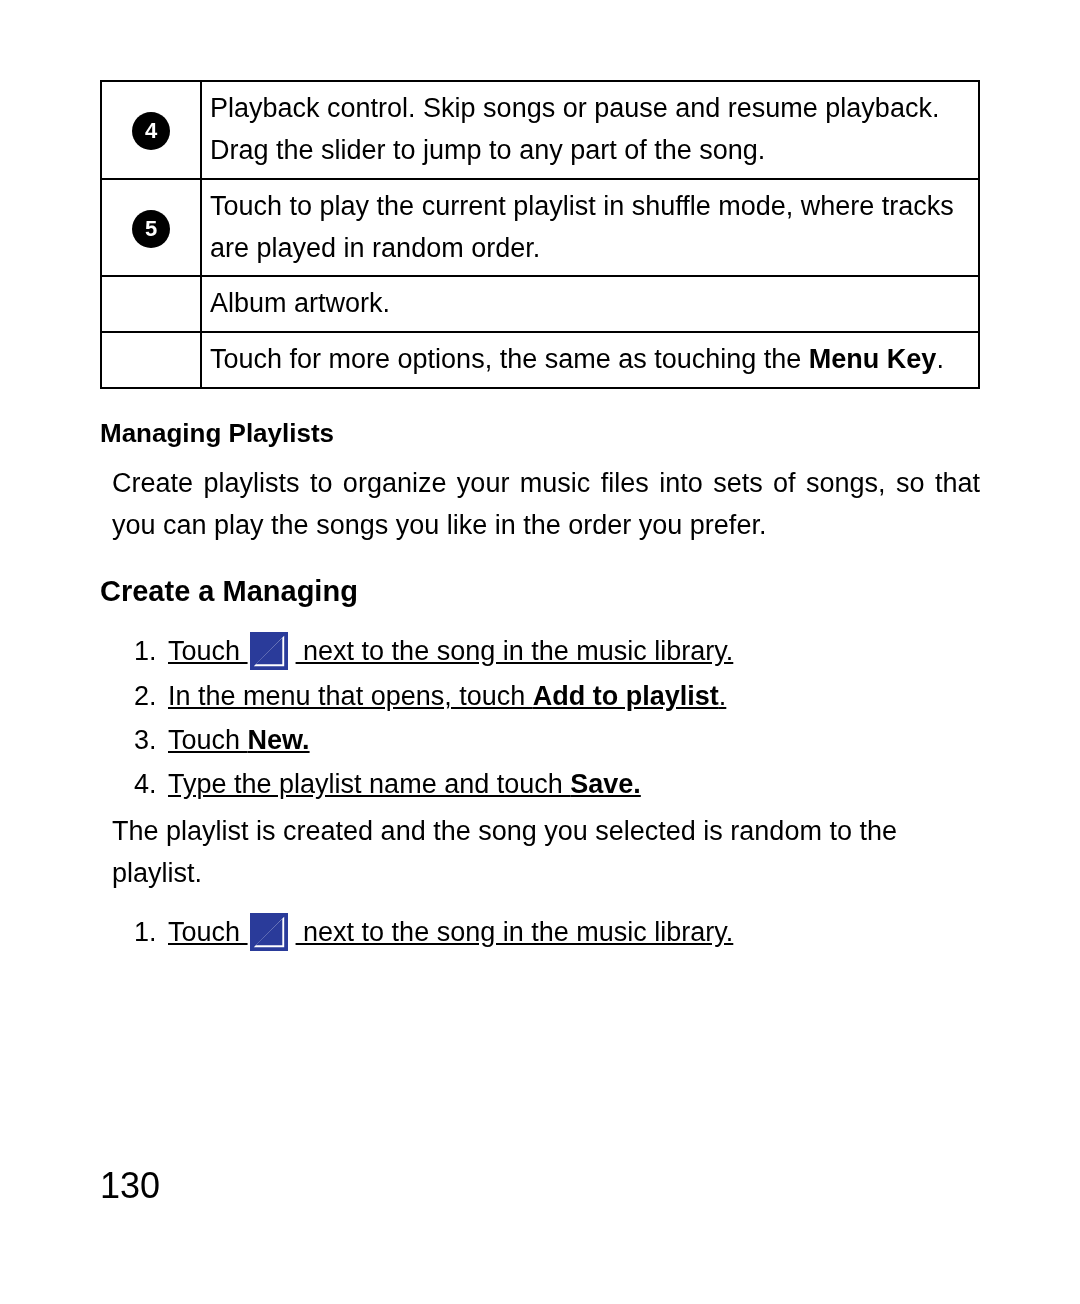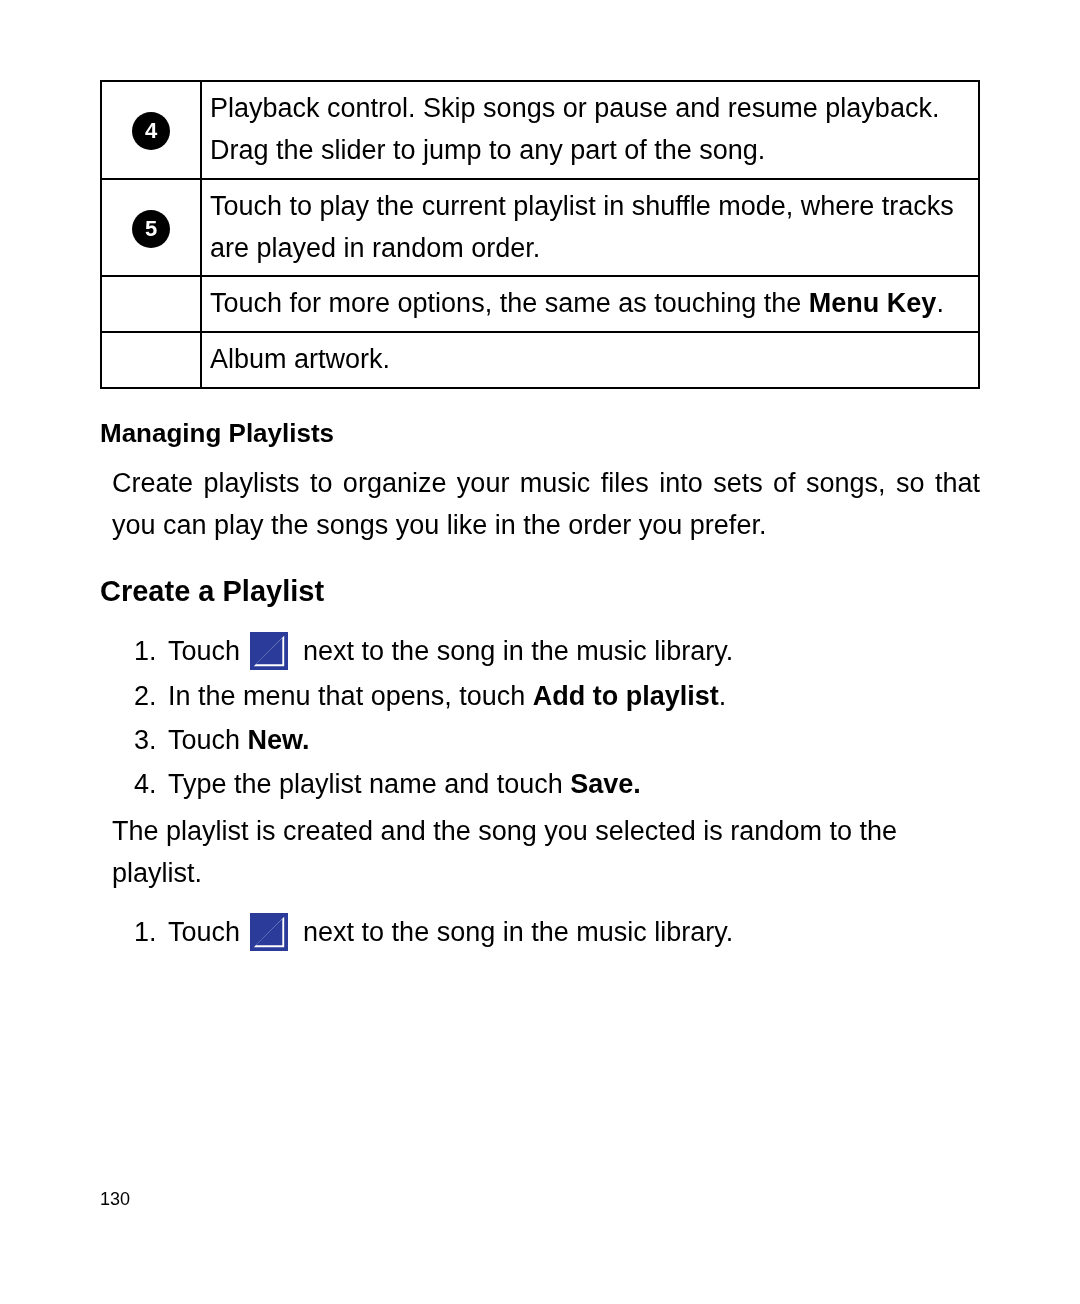--- a/index.html
+++ b/index.html
@@ -55,38 +55,39 @@
     font-weight: bold;
     margin: 22px 0 8px 0;
   }
   p.body {
     margin: 6px 0 10px 12px;
     text-align: justify;
   }
   ol.steps {
     margin: 17px 0 6px 0;
     padding-left: 64px;
+    text-decoration: underline;
   }
   ol.steps li {
     margin: 2px 0;
     padding-left: 4px;
   }
   .icon-arrow {
     display: inline-block;
     width: 38px;
     height: 38px;
     vertical-align: middle;
     margin: 0 8px 4px 2px;
   }
   .bold { font-weight: bold; }
   .page-number {
     position: absolute;
     left: 100px;
     bottom: 90px;
-    font-size: 18px;
+    font-size: 36px;
   }
 </style>
 </head>
 <body>
 
 <div class="page">
 
   <table class="desc">
     <tbody>
         <tr>
@@ -96,36 +97,36 @@
       <td>Playback control. Skip songs or pause and resume playback. Drag the slider to jump to any part of the song.</td>
     </tr>
     <tr>
       <td class="num-cell">
         <span class="circle-num">5</span>
       </td>
       <td>Touch to play the current playlist in shuffle mode, where tracks are played in random order.</td>
     </tr>
     <tr>
       <td class="num-cell"></td>
+      <td>Album artwork.</td>
+    </tr>
+    <tr>
+      <td class="num-cell"></td>
       <td>
         <span>Touch for more options, the same as touching the </span><span class="bold">Menu Key</span><span>.</span>
       </td>
-    </tr>
-    <tr>
-      <td class="num-cell"></td>
-      <td>Album artwork.</td>
     </tr>
   </tbody>
     </table>
 
   <h2 class="section">Managing Playlists</h2>
 
   <p class="body">Create playlists to organize your music files into sets of songs, so that you can play the songs you like in the order you prefer.</p>
 
-  <h3 class="subsection">Create a Playlist</h3>
+  <h3 class="subsection">Create a Managing</h3>
 
   <ol class="steps">
     <li>
       <span>Touch </span><svg class="icon-arrow" viewBox="0 0 40 40">
           <rect x="0" y="0" width="40" height="40" fill="#2a3b9a"></rect>
           <polygon points="4,36 36,4 36,36" fill="#ffffff"></polygon>
           <polygon points="6,34 34,6 34,34" fill="#2a3b9a"></polygon>
         </svg><span> next to the song in the music library.</span>
     </li>
     <li>

